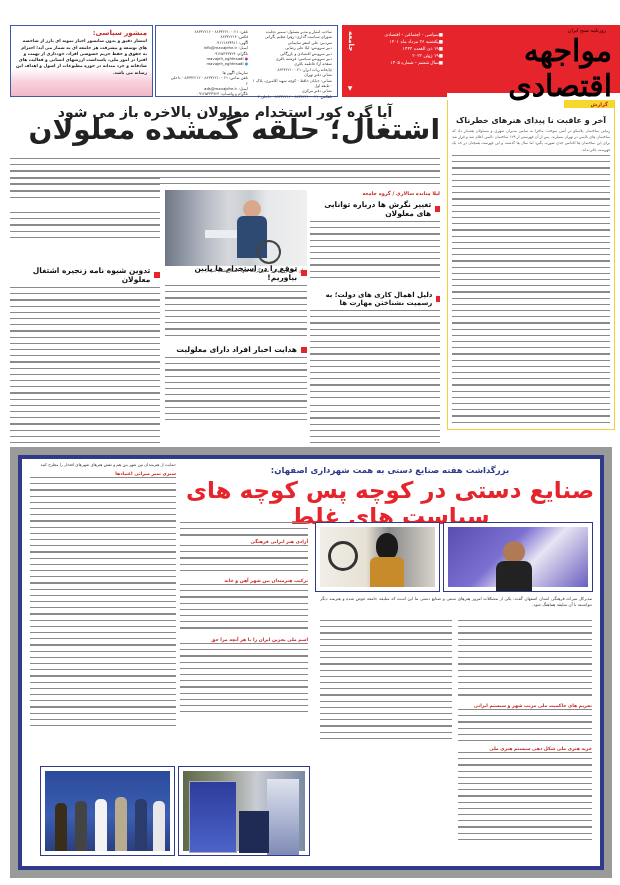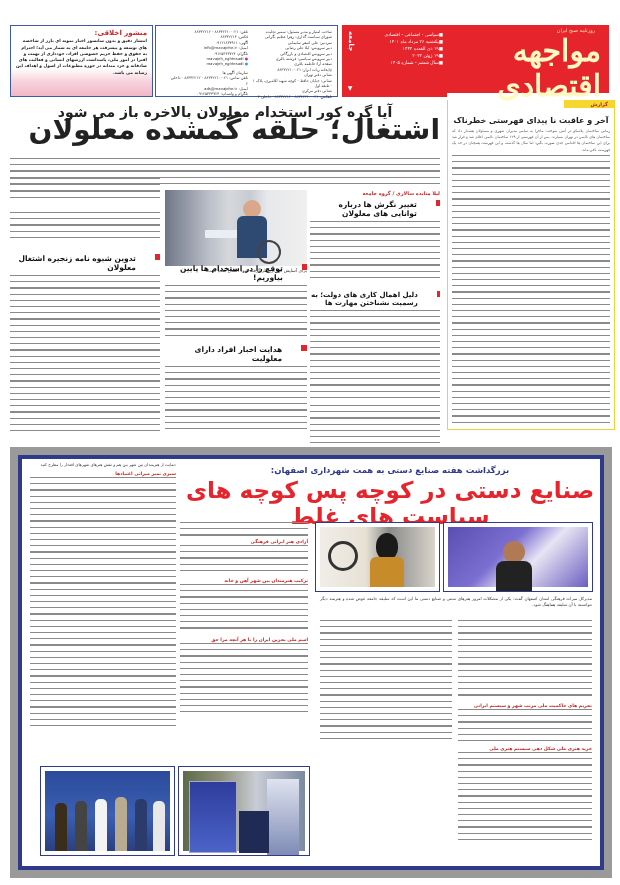--- a/index.html
+++ b/index.html
@@ -1,37 +1,37 @@
 <!DOCTYPE html>
 <html><head>
 <meta charset="utf-8">
 <style>
 *{box-sizing:border-box;margin:0;padding:0}
 body{width:620px;height:885px;background:#fff;font-family:"DejaVu Sans",sans-serif;position:relative;overflow:hidden;direction:rtl;color:#222}
 .abs{position:absolute}
-.masthead{left:436px;top:25px;width:173px;height:68px;background:#e5242b;color:#fef9c3}
+.masthead{left:447px;top:25px;width:173px;height:68px;background:#e5242b;color:#000000}
 .mast-title{position:absolute;right:8px;top:8px;font-size:30px;font-weight:bold;font-family:"DejaVu Serif",serif;letter-spacing:-1px}
 .mast-tag{position:absolute;right:14px;top:2px;font-size:5px;opacity:.9}
 .infobox{left:340px;top:25px;width:107px;height:72px;background:#e5242b;color:#fff;font-size:4.5px;padding:6px 4px 0 20px;line-height:7px}
 .infobox .tab{position:absolute;left:0;top:0;width:18px;height:72px;border-left:2px solid #fff;display:flex;flex-direction:column;align-items:center;justify-content:space-between;padding:6px 0}
 .infobox .tab span{writing-mode:vertical-rl;font-size:7px;font-weight:bold}
 .imprint{left:155px;top:25px;width:183px;height:72px;border:1px solid #3d5aa8;background:#fff;font-size:3.8px;line-height:5.4px;padding:3px;color:#333}
 .imprint .col{width:48%;float:right;padding:0 2px}
 .moral{left:10px;top:25px;width:143px;height:72px;border:1px solid #3d5aa8;background:linear-gradient(180deg,#fff 0%,#fff 60%,#f7d1dc 80%,#f2b8c7 100%);padding:4px 5px;font-size:4.3px;line-height:6.3px;color:#222}
 .moral h4{color:#c62828;font-size:7px;margin-bottom:2px}
 .report{left:447px;top:100px;width:168px;height:330px;border:1.5px solid #f2d233;border-top:none;padding:4px}
 .report .kicker{display:inline-block;background:#f6d72e;color:#c2181c;font-size:5px;font-weight:bold;padding:1px 6px;position:absolute;right:0;top:0;width:50px}
 .report h3{font-size:8px;margin-top:12px;text-align:center;font-weight:bold}
 .txt{font-size:3.7px;line-height:6.2px;color:#555;text-align:justify}
 .fill{background:repeating-linear-gradient(180deg,#8a8a8a 0px,#8a8a8a 1.2px,transparent 1.2px,transparent 6.2px);height:100%}
 .lead-kicker{left:10px;top:104px;width:430px;text-align:center;font-size:14px;font-weight:bold}
 .lead-title{left:10px;top:113px;width:430px;text-align:right;font-size:28px;font-weight:bold;letter-spacing:-1px}
 .lead-body{left:10px;top:158px;width:430px;height:30px}
 .byline{left:310px;top:190px;width:130px;font-size:5px;color:#c62828;font-weight:bold}
-.sub-h{font-size:7.5px;font-weight:bold;color:#111;display:flex;gap:18px}
+.sub-h{font-size:7.5px;font-weight:bold;color:#111;display:flex;align-items:center;gap:3px}
 .sq{display:inline-block;width:6px;height:6px;background:#e5242b;margin-left:1px}
 .photo-main{left:165px;top:190px;width:142px;height:76px;background:linear-gradient(90deg,#6f7786 0%,#9aa0ad 18%,#b9bdc6 30%,#d6d8dc 45%,#c7ccd2 60%,#e6e8eb 72%,#f0f0ee 100%)}
 .photo-caption{left:165px;top:268px;width:142px;font-size:4.5px;color:#333}
 .special{left:18px;top:455px;width:586px;height:415px;border:4px solid #2f3a8a;background:#fff;box-shadow:0 0 0 8px #9a9a9a}
 .sp-kicker{left:180px;top:465px;width:420px;text-align:center;font-size:8.5px;font-weight:bold;color:#2f3a8a}
 .sp-title{left:180px;top:477px;width:420px;text-align:center;font-size:23px;font-weight:bold;color:#e5242b;letter-spacing:-1px}
 .img-frame{border:1.5px solid #2f3a8a;padding:4px;background:#fff}
 .img{width:100%;height:100%}
 .red-sub{color:#c62828;font-size:4.6px;font-weight:bold;margin:3px 0 1px}
 </style>
@@ -79,27 +79,27 @@
     <div><span style="color:#c13584">●</span> <span>mavajeh_eghtesadi</span></div>
     <div><span style="color:#2aa3df">●</span> <span>mavajeh_eghtesadi</span></div>
     <div style="margin-top:3px">سازمان آگهی ها</div>
     <div>تلفن تماس: ۰۲۱-۸۸۳۴۲۲۱۰ - ۸۸۳۴۲۲۱۲ - داخلی ۲</div>
     <div>ایمیل: ads@mavajehe.ir</div>
     <div>تلگرام و واتساپ: ۰۹۱۲۵۴۴۳۷۲۴</div>
   </div>
 </div>
 
 <div class="abs moral">
-  <h4>منشور اخلاقی:</h4>
+  <h4>منشور سیاسی:</h4>
   <p style="font-weight:bold">انتشار دقیق و بدون سانسور اخبار نمونه ای بارز از شاخصه های توسعه و پیشرفت هر جامعه ای به شمار می آید؛ احترام به حقوق و حفظ حریم خصوصی افراد، خودداری از تهمت و افترا در امور ملی، پاسداشت ارزشهای انسانی و فعالیت های صادقانه و خرد مندانه در حوزه مطبوعات از اصول و اهداف این رسانه می باشد.</p>
 </div>
 
 <div class="abs report">
   <span class="kicker">گزارش</span>
-  <h3>آخر و عاقبت نا پیدای فهرستی خطرناک</h3>
+  <h3>آخر و عاقبت نا پیدای هنرهای خطرناک</h3>
   <p class="txt" style="margin-top:3px">زمانی ساختمان پلاسکو در آتش سوخت؛ ماجرا به تمامی مدیران شهری و مسئولان هشدار داد که ساختمان های ناایمن در تهران بسیارند. پس از آن فهرستی از ۱۲۹ ساختمان ناایمن اعلام شد و قرار شد برای این ساختمان ها اقدامی جدی صورت بگیرد اما سال ها گذشت و این فهرست همچنان در حد یک فهرست باقی ماند.</p>
   <div class="fill" style="height:268px;margin-top:2px"></div>
 </div>
 
 <div class="abs lead-kicker">آیا گره کور استخدام معلولان بالاخره باز می شود</div>
 <div class="abs lead-title">اشتغال؛ حلقه گمشده معلولان</div>
 <div class="abs lead-body">
     <div class="fill"></div>
   </div>
 
@@ -136,21 +136,21 @@
   <div class="sub-h" style="margin-top:8px">
       <span class="sq"></span>
       <span>هدایت اخبار افراد دارای معلولیت</span>
     </div>
   <div class="fill" style="height:68px;margin-top:3px"></div>
 </div>
 
 <div class="abs" style="left:10px;top:178px;width:150px">
   <div class="fill" style="height:22px"></div>
   <div class="fill" style="height:30px;margin-top:12px"></div>
-  <div class="sub-h" style="margin-top:12px">
+  <div class="sub-h" style="margin-top:24px">
       <span class="sq"></span>
       <span>تدوین شیوه نامه زنجیره اشتغال معلولان</span>
     </div>
   <div class="fill" style="height:160px;margin-top:3px"></div>
 </div>
 
 <div class="abs special"></div>
 <div class="abs sp-kicker">بزرگداشت هفته صنایع دستی به همت شهرداری اصفهان:</div>
 <div class="abs sp-title">صنایع دستی در کوچه پس کوچه های سیاست های غلط</div>
 

